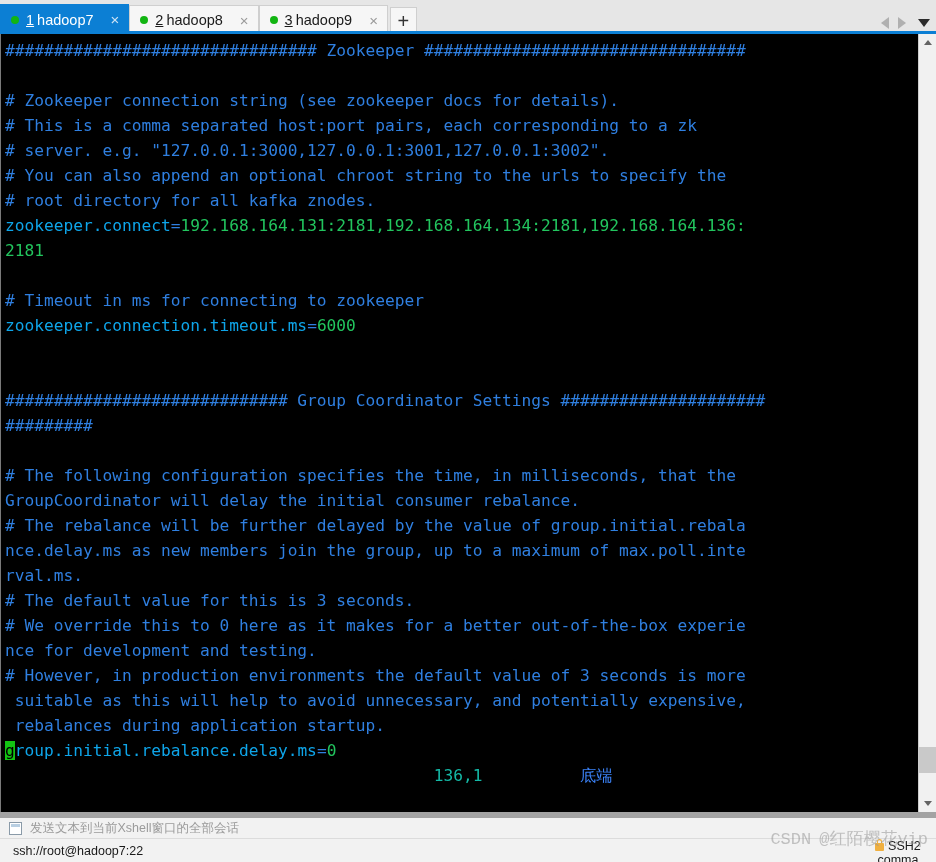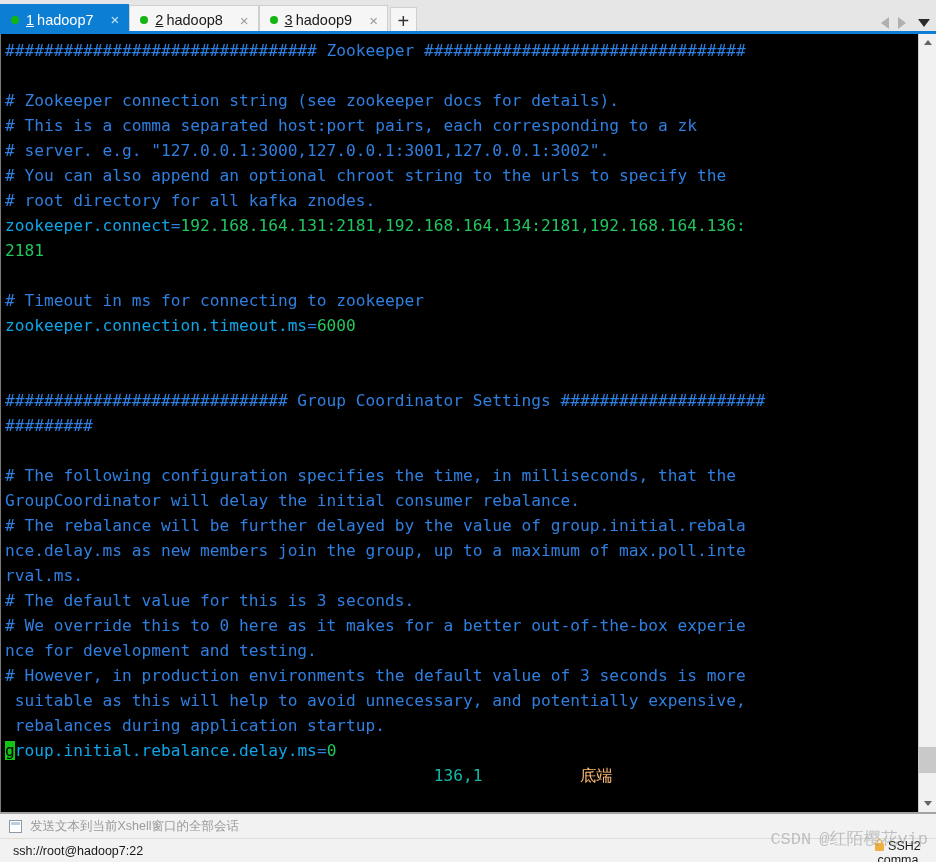--- a/index.html
+++ b/index.html
@@ -122,21 +122,21 @@
     background: #13c413;
     color: #000000;
   }
   .term .blank { display: block; height: 25px; }
   .term .statusline {
     display: block;
     color: #dcdcdc;
     height: 25px;
   }
   .term .sl-pos  { color: #14b8a6; }
-  .term .sl-end  { color: #fdba74; }
+  .term .sl-end  { color: #3b82f6; }
 
   
   .vscroll {
     width: 17px;
     flex: 0 0 17px;
     background: #f1f1f1;
     border-left: 1px solid #cdcdcd;
     display: flex;
     flex-direction: column;
     position: relative;
@@ -154,21 +154,21 @@
     top: 0; height: 66px;
     background: #d6d6d6;
   }
   .vsb-thumb.bottom { top: auto; bottom: 22px; height: 26px; background: #c9c9c9; }
 
   
   .sendbar {
     height: 26px;
     flex: 0 0 26px;
     background: #f2f2f2;
-    border-top: 2px solid #a3a3a3;
+    border-top: 6px solid #a3a3a3;
     display: flex;
     align-items: center;
     padding-left: 9px;
     box-sizing: border-box;
   }
   .sendbar .cb {
     width: 13px; height: 13px;
     border: 1px solid #8a9aa8;
     background: #ffffff;
     margin-right: 8px;

